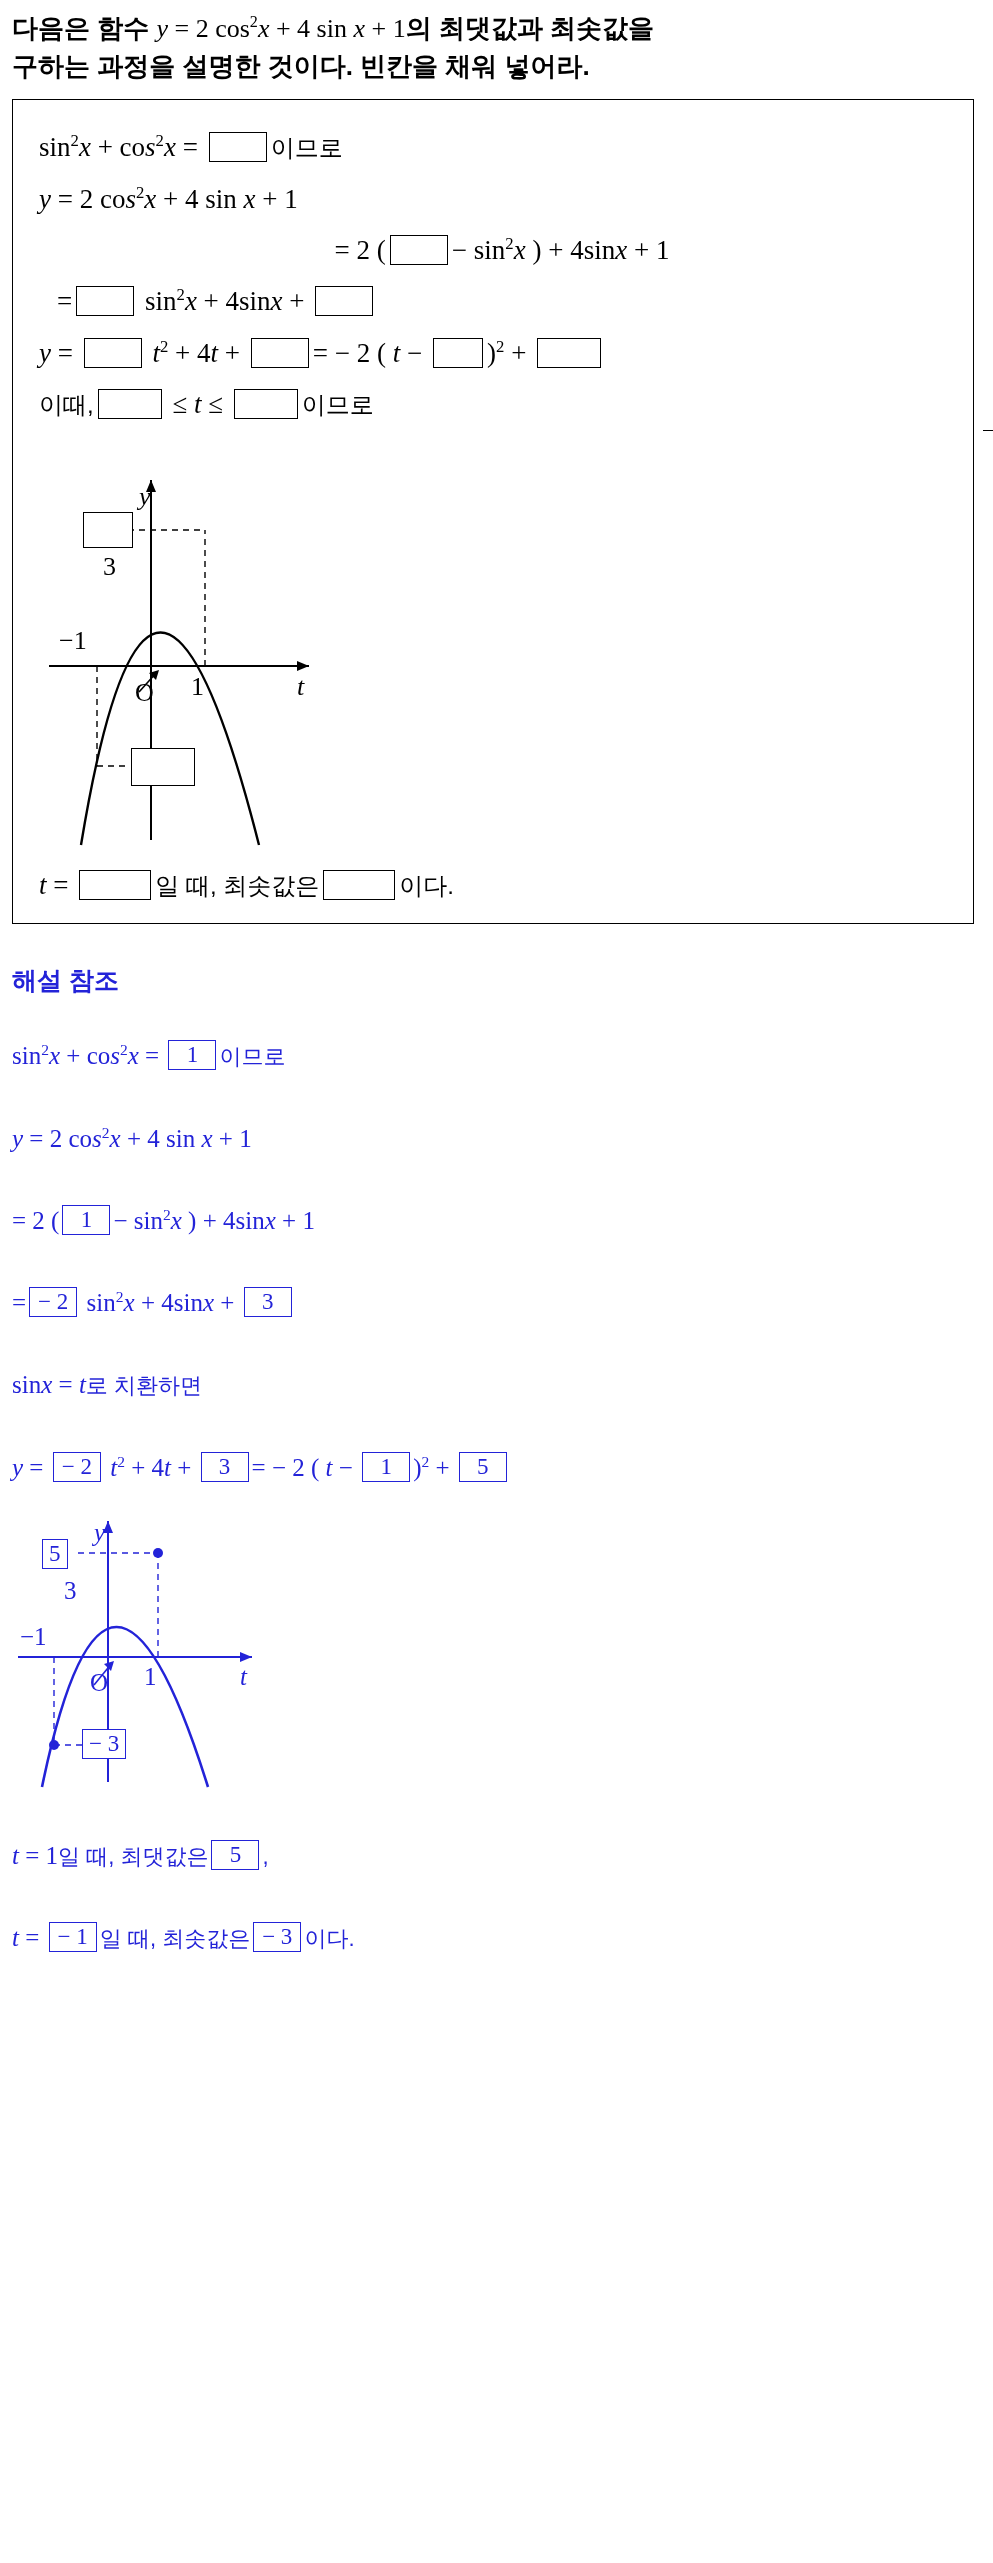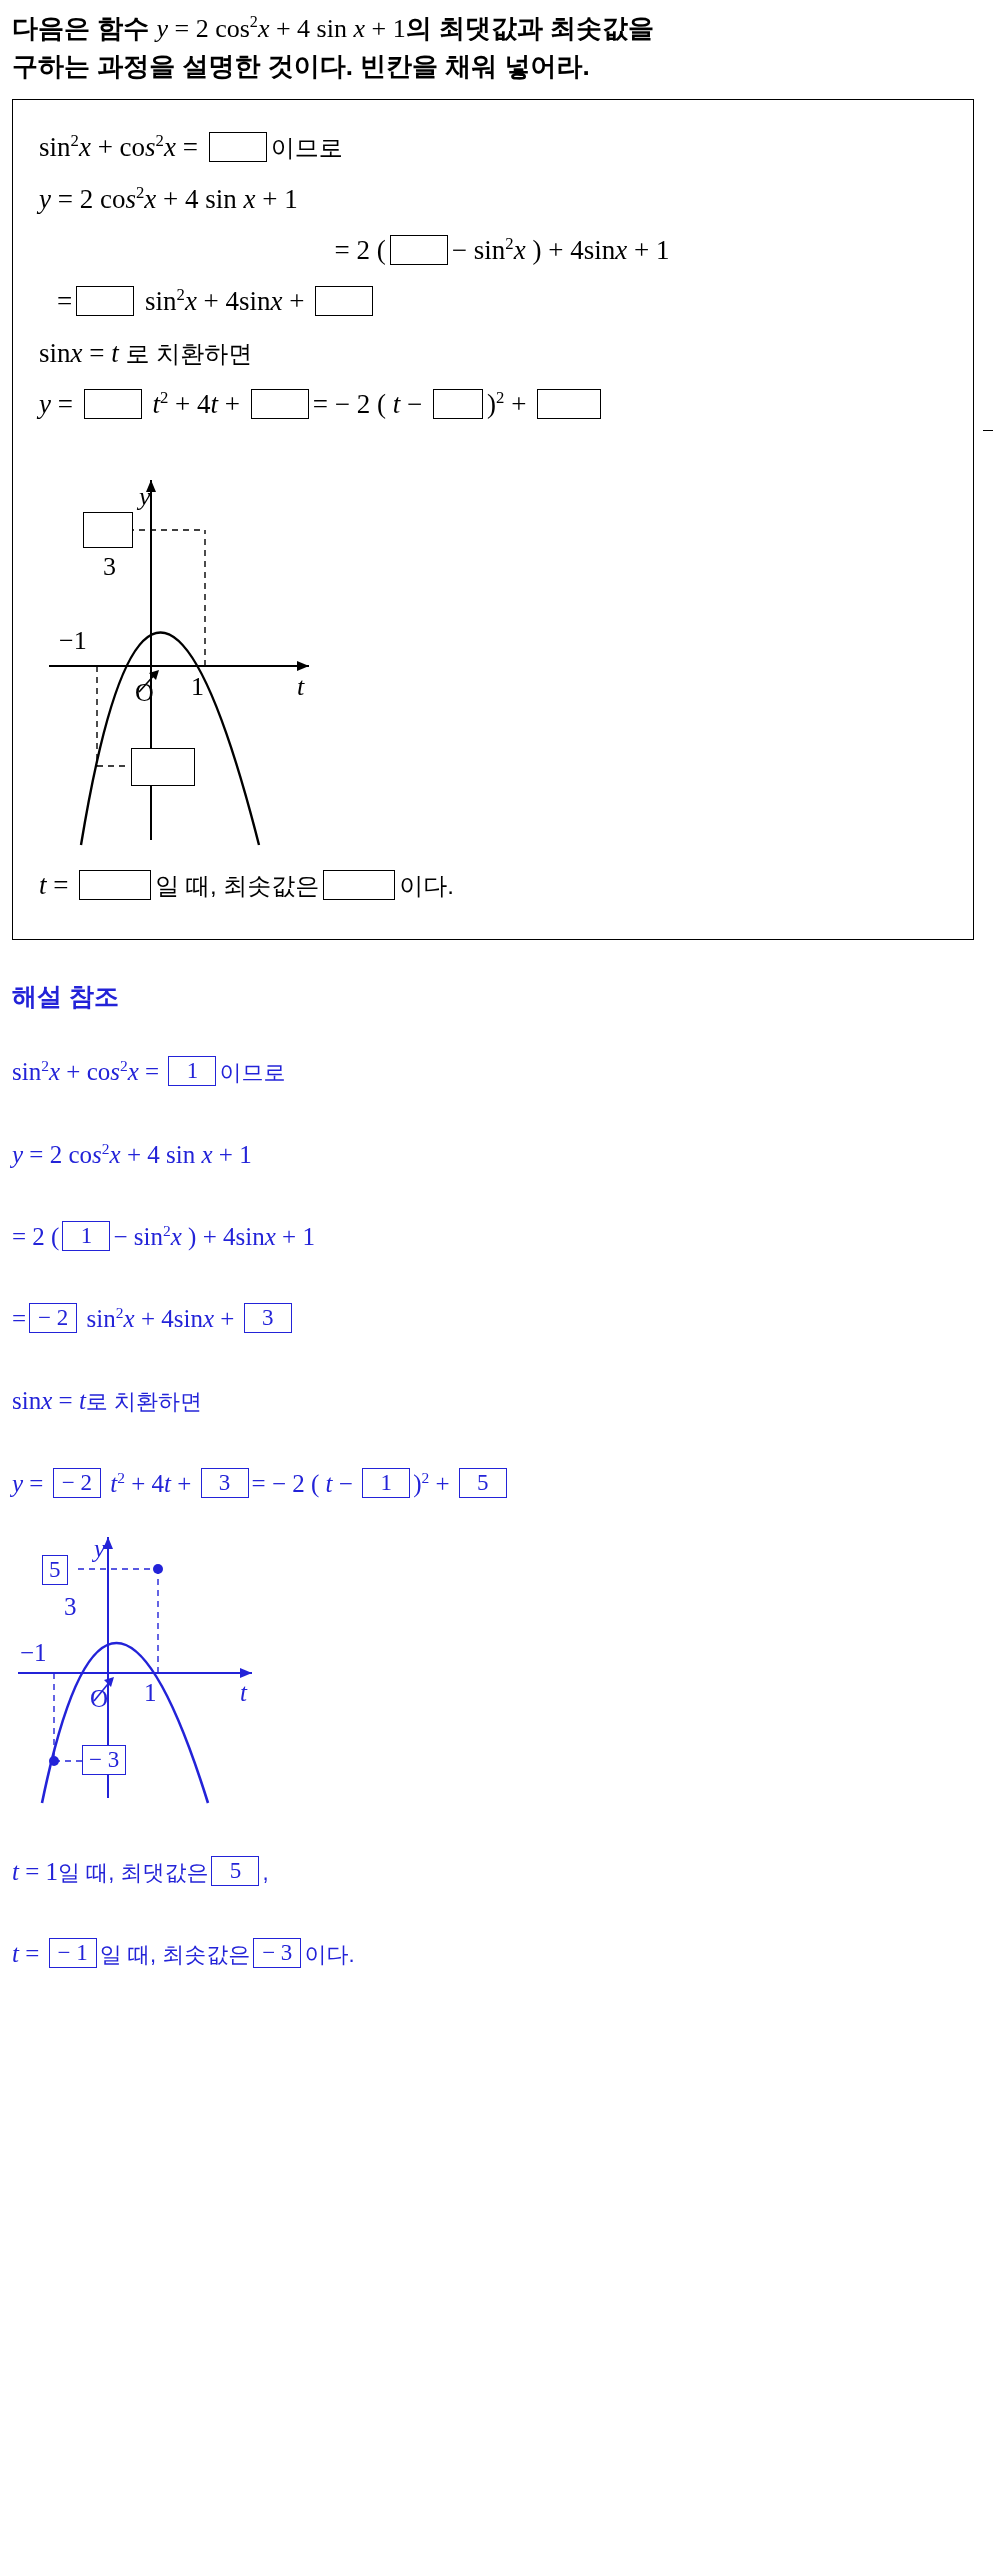--- a/index.html
+++ b/index.html
@@ -65,21 +65,21 @@
     font-style: normal;
     font-weight: normal;
   }
 
   
   .prob-box {
     margin: 14px 12px 0 12px;
     border: 1.5px solid #000;
     width: 962px;
     box-sizing: border-box;
-    padding: 22px 26px 28px 26px;
+    padding: 22px 26px 12px 26px;
   }
 
   .blank {
     display: inline-block;
     border: 1.3px solid #000;
     background: #fff;
     height: 28px;
     width: 56px;
     vertical-align: -6px;
     margin: 0 4px;
@@ -187,28 +187,28 @@
     </div>
 
     <div class="mathline" style="padding-left:18px;text-align:center;">
       <span class="serif">= 2 (</span><span class="blank"></span><span class="serif">− sin<sup class="sup">2</sup><span class="serif-it">x</span> ) + 4sin<span class="serif-it">x</span> + 1</span>
     </div>
 
     <div class="mathline" style="padding-left:18px;">
       <span class="serif">=</span><span class="blank"></span><span class="serif"> sin<sup class="sup">2</sup><span class="serif-it">x</span> + 4sin<span class="serif-it">x</span> + </span><span class="blank"></span>
     </div>
 
-    <div class="mathline">
-      <span class="serif">sin<span class="serif-it">x</span> = <span class="serif-it">t</span> </span><span class="kr">로 치환하면</span>
-    </div>
 
     <div class="mathline">
       <span class="serif-it">y</span><span class="serif"> = </span><span class="blank"></span><span class="serif"> <span class="serif-it">t</span><sup class="sup">2</sup> + 4<span class="serif-it">t</span> + </span><span class="blank"></span><span class="serif">= − 2 ( <span class="serif-it">t</span> − </span><span class="blank w48"></span><span class="serif">)<sup class="sup">2</sup> + </span><span class="blank w62"></span>
     </div>
 
+    <div class="mathline">
+      <span class="kr">이때,</span><span class="blank w62"></span><span class="serif"> ≤ <span class="serif-it">t</span> ≤ </span><span class="blank w62"></span><span class="kr">이므로</span>
+    </div>
 
     <div class="graph-wrap">
       <svg width="380" height="420" viewBox="0 0 380 420">
 
         <line x1="10" y1="226" x2="270" y2="226" stroke="#000" stroke-width="2"></line>
         <polygon points="270,226 258,221 258,231" fill="#000"></polygon>
 
         <line x1="112" y1="400" x2="112" y2="40" stroke="#000" stroke-width="2"></line>
         <polygon points="112,40 107,52 117,52" fill="#000"></polygon>
 

